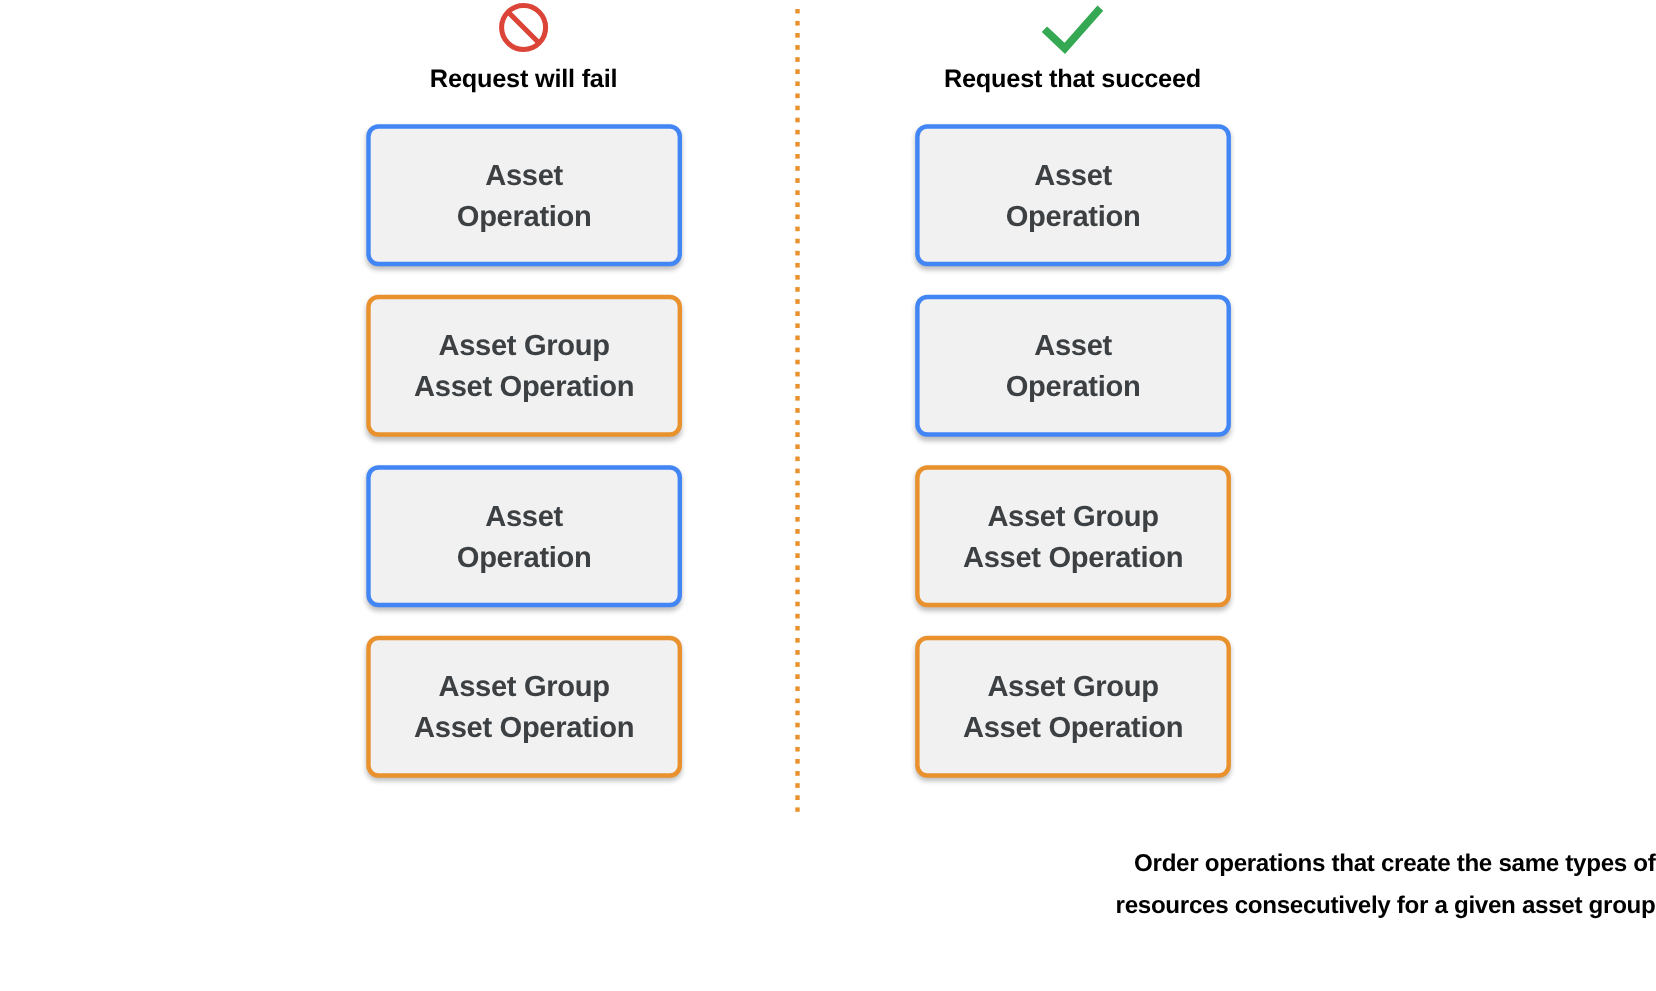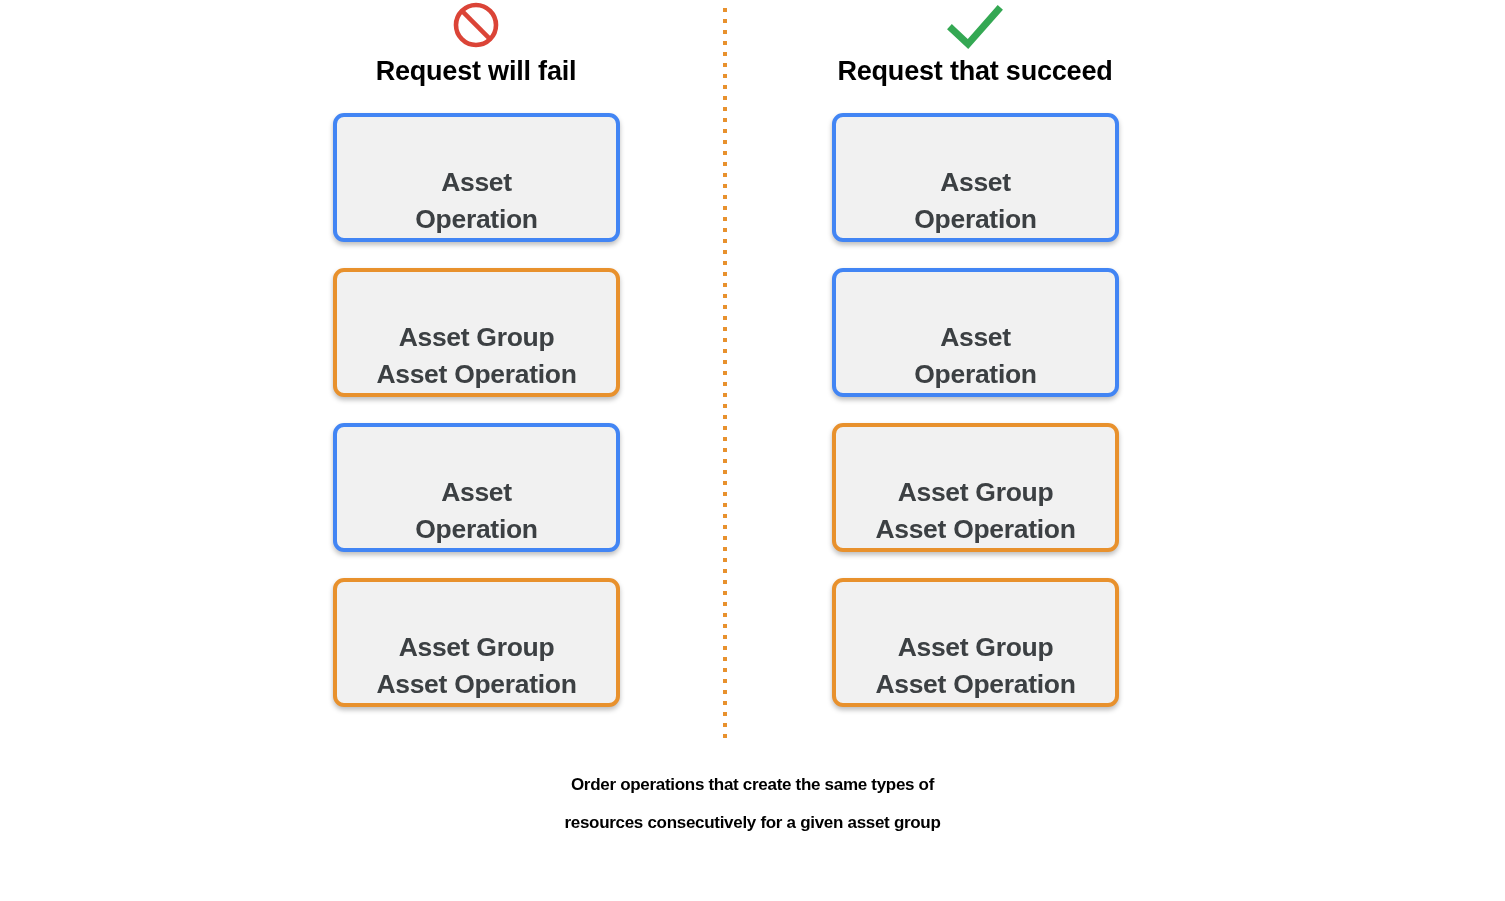--- a/index.html
+++ b/index.html
@@ -59,21 +59,21 @@
   .status-icon {
     display: block;
     margin: 0 auto;
     height: 58px;
     width: 62px;
   }
   .status-icon svg { display: block; margin: 0 auto; }
 
   .col-title {
     display: block;
-    font-size: 27px;
+    font-size: 23px;
     font-weight: bold;
     color: #000000;
     letter-spacing: -0.2px;
     line-height: 30px;
     margin-top: -2px;
   }
 
   
   .card-stack {
     position: absolute;
@@ -85,21 +85,21 @@
   .card {
     box-sizing: border-box;
     width: 287px;
     height: 129px;
     margin-bottom: 26px;
     border-radius: 11px;
     border: 4px solid #4285F4;
     background: #F1F1F1;
     box-shadow: 0 3px 5px rgba(0,0,0,0.26);
     display: flex;
-    align-items: flex-end;
+    align-items: center;
     justify-content: center;
     text-align: center;
   }
   .card:last-child { margin-bottom: 0; }
 
   .card.accent-orange { border-color: #E8912D; }
 
   .card-label {
     font-size: 26.5px;
     font-weight: bold;
@@ -109,22 +109,22 @@
     white-space: pre-line;
     padding: 0 6px;
   }
 
   
   .caption {
     position: absolute;
     left: 0;
     top: 766px;
     width: 1505px;
-    text-align: center;
-    font-size: 17px;
+    text-align: right;
+    font-size: 22px;
     font-weight: bold;
     line-height: 38px;
     color: #000000;
     letter-spacing: -0.3px;
     white-space: pre-line;
   }
 </style>
 </head>
 <body>
 

